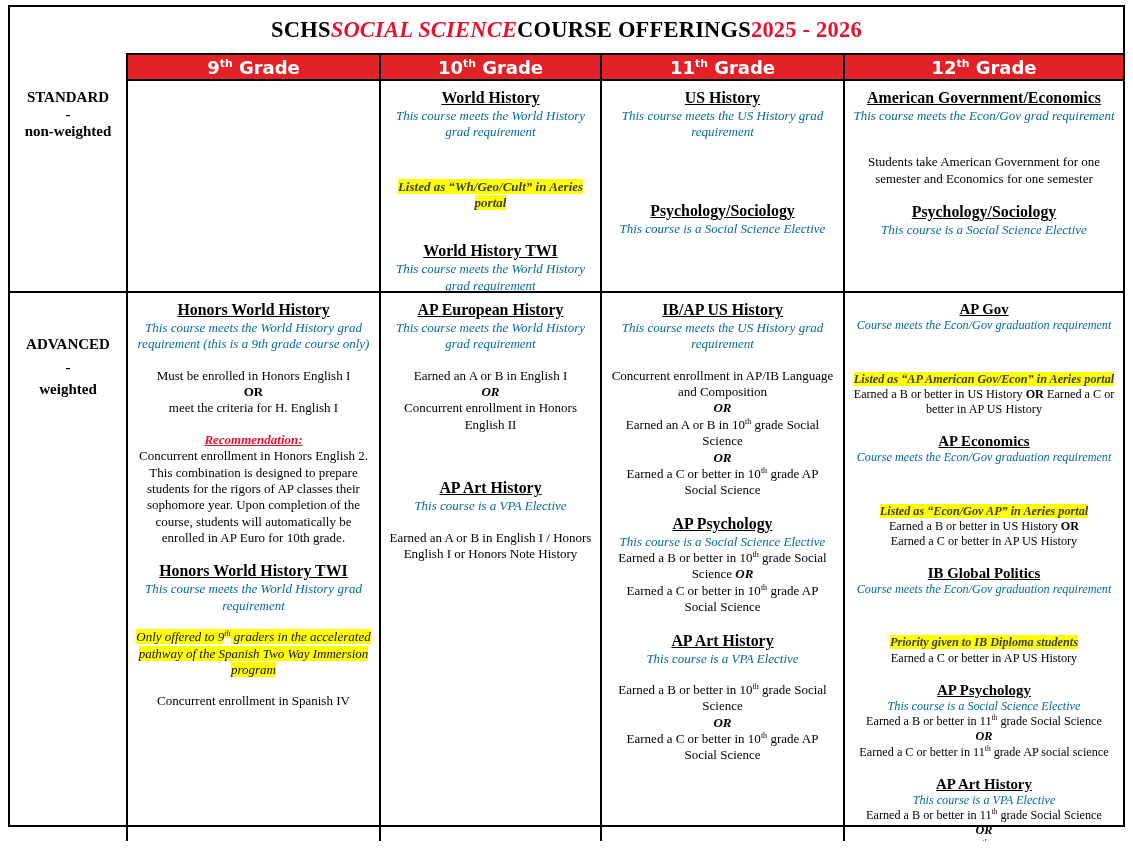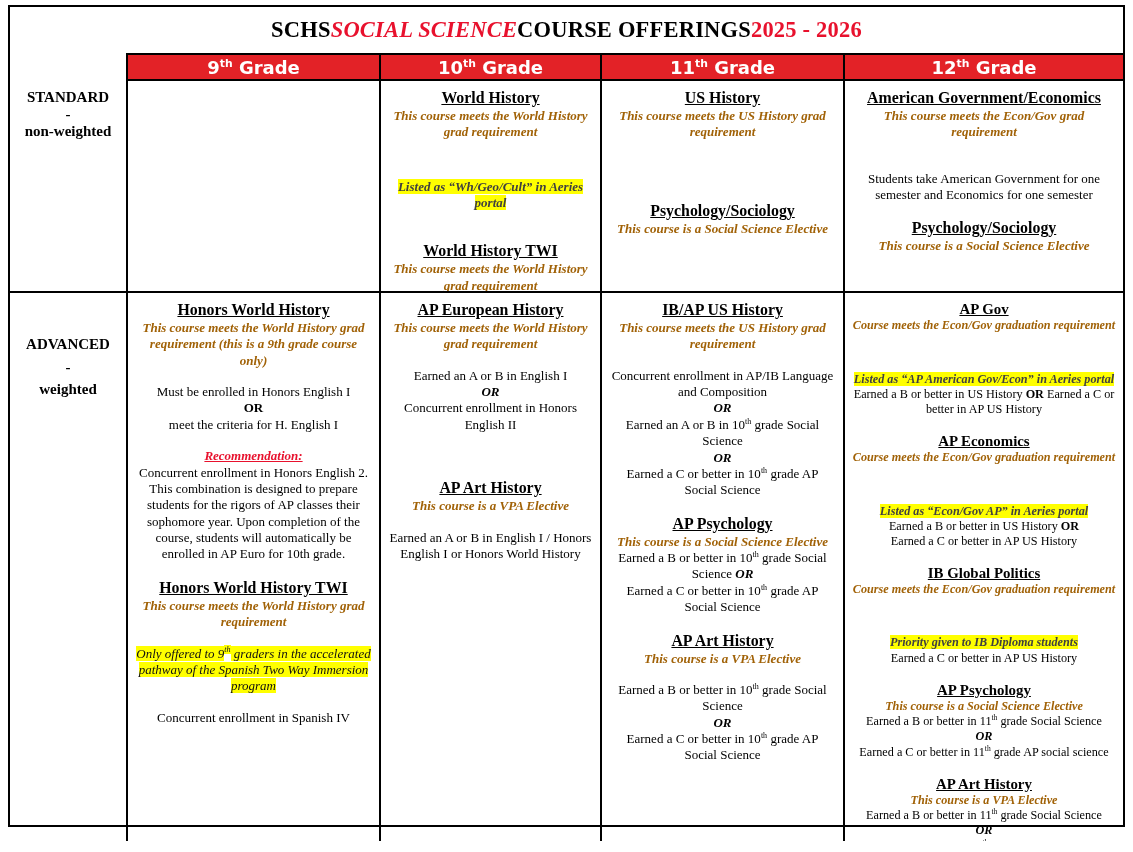--- a/index.html
+++ b/index.html
@@ -14,21 +14,21 @@
   .lbl-adv{grid-row:3;border-bottom:none;padding-top:40px;line-height:1.5;}
   .hcell{background:#e32227;color:#fff;font-family:"DejaVu Sans",sans-serif;font-weight:bold;font-size:18px;
          display:flex;align-items:center;justify-content:center;border-top:2px solid #000;border-right:2px solid #000;border-bottom:2px solid #000;}
   .hcell sup{font-size:60%;line-height:0;}
   .cell{border-right:2px solid #000;padding:7px 8px 4px 8px;text-align:center;font-size:13px;line-height:1.26;overflow:hidden;box-sizing:border-box;}
   .rowstd .cell{border-bottom:2px solid #000;}
   .lastcol{border-right:none !important;}
   .c12{font-size:12.2px;line-height:1.24;padding-left:6px;padding-right:6px;}
   .ln{margin:0;}
   .ln.h{font-weight:bold;text-decoration:underline;font-size:1.22em;}
-  .ln.r{color:#a16207;font-weight:bold;font-style:italic;}
+  .ln.r{color:#0369a1;font-weight:normal;font-style:italic;}
   .ln.rec{color:#e8112d;font-weight:bold;font-style:italic;text-decoration:underline;}
   .ln.note{font-style:italic;text-decoration:underline;}
   .ln.hlr{color:#404040;font-weight:bold;font-style:italic;margin-top:38px;}
   .ln.hlb{color:#111;font-weight:normal;font-style:italic;}
   .ln.hlr > *, .ln.hlb > *{background:#ffff00;}
   .ln sup{font-size:62%;line-height:0;}
   b.it{font-style:italic;}
   .gap{width:100%;}
 </style>
 </head>
@@ -116,21 +116,21 @@
         <div class="ln h"><span>AP European History</span></div>
         <div class="ln r"><span>This course meets the World History grad requirement</span></div>
         <div class="gap" style="height: 15px;"></div>
         <div class="ln p"><span>Earned an A or B in English I</span></div>
         <div class="ln p"><b class="it">OR</b></div>
         <div class="ln p"><span>Concurrent enrollment in Honors English II</span></div>
         <div class="gap" style="height: 45px;"></div>
         <div class="ln h"><span>AP Art History</span></div>
         <div class="ln r"><span>This course is a VPA Elective</span></div>
         <div class="gap" style="height: 15px;"></div>
-        <div class="ln p"><span>Earned an A or B in English I / Honors English I or Honors World History</span></div>
+        <div class="ln p"><span>Earned an A or B in English I / Honors English I or Honors Note History</span></div>
       </div>
     <div class="cell" style="grid-row:3;grid-column:4">
         <div class="ln h"><span>IB/AP US History</span></div>
         <div class="ln r"><span>This course meets the US History grad requirement</span></div>
         <div class="gap" style="height: 15px;"></div>
         <div class="ln p"><span>Concurrent enrollment in AP/IB Language and Composition</span></div>
         <div class="ln p"><b class="it">OR</b></div>
         <div class="ln p"><span>Earned an A or B in 10</span><sup>th</sup><span> grade Social Science</span></div>
         <div class="ln p"><b class="it">OR</b></div>
         <div class="ln p"><span>Earned a C or better in 10</span><sup>th</sup><span> grade AP Social Science</span></div>

